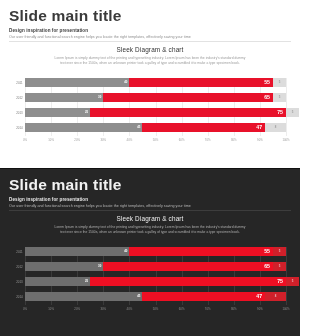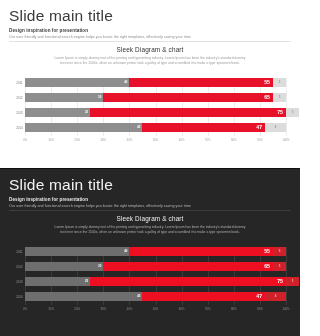--- a/index.html
+++ b/index.html
@@ -32,21 +32,21 @@
 
   
   .hdr {
     position: absolute;
     left: 9px;
     top: 8px;
     right: 9px;
   }
   .hdr-title {
     font-size: 15.5px;
-    font-weight: 400;
+    font-weight: 700;
     letter-spacing: 0.2px;
     line-height: 1.05;
     white-space: nowrap;
   }
   .slide-light .hdr-title { color: #3a3a3a; }
   .slide-dark  .hdr-title { color: #f2f2f2; }
 
   .hdr-sub {
     font-size: 4.6px;
     font-weight: bold;

